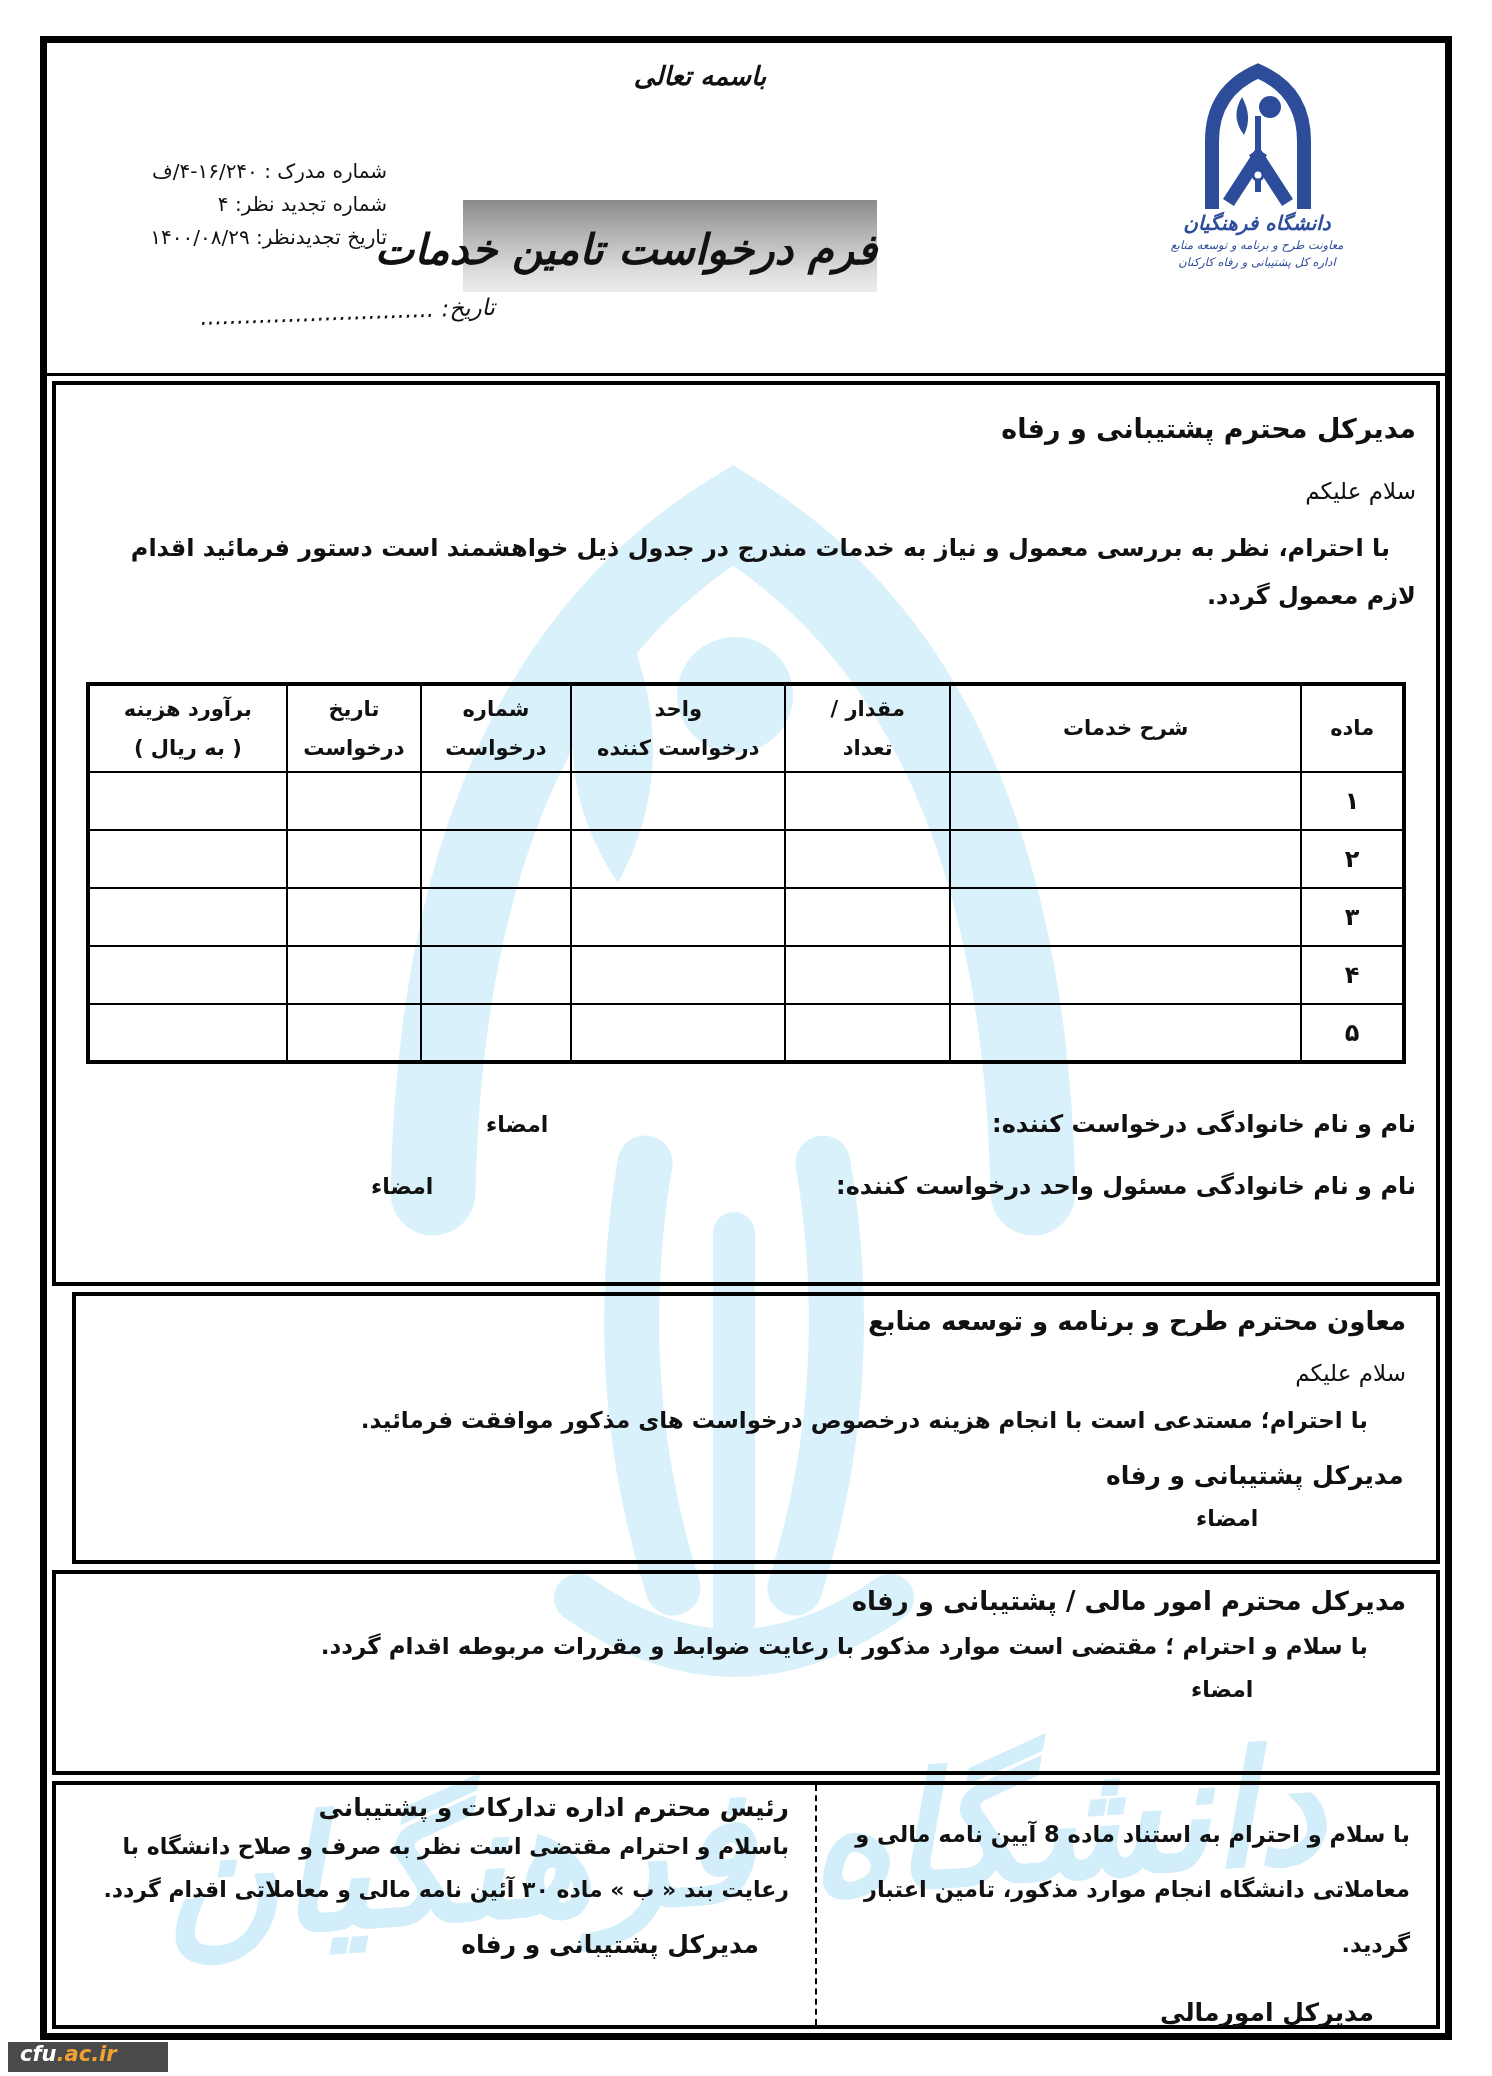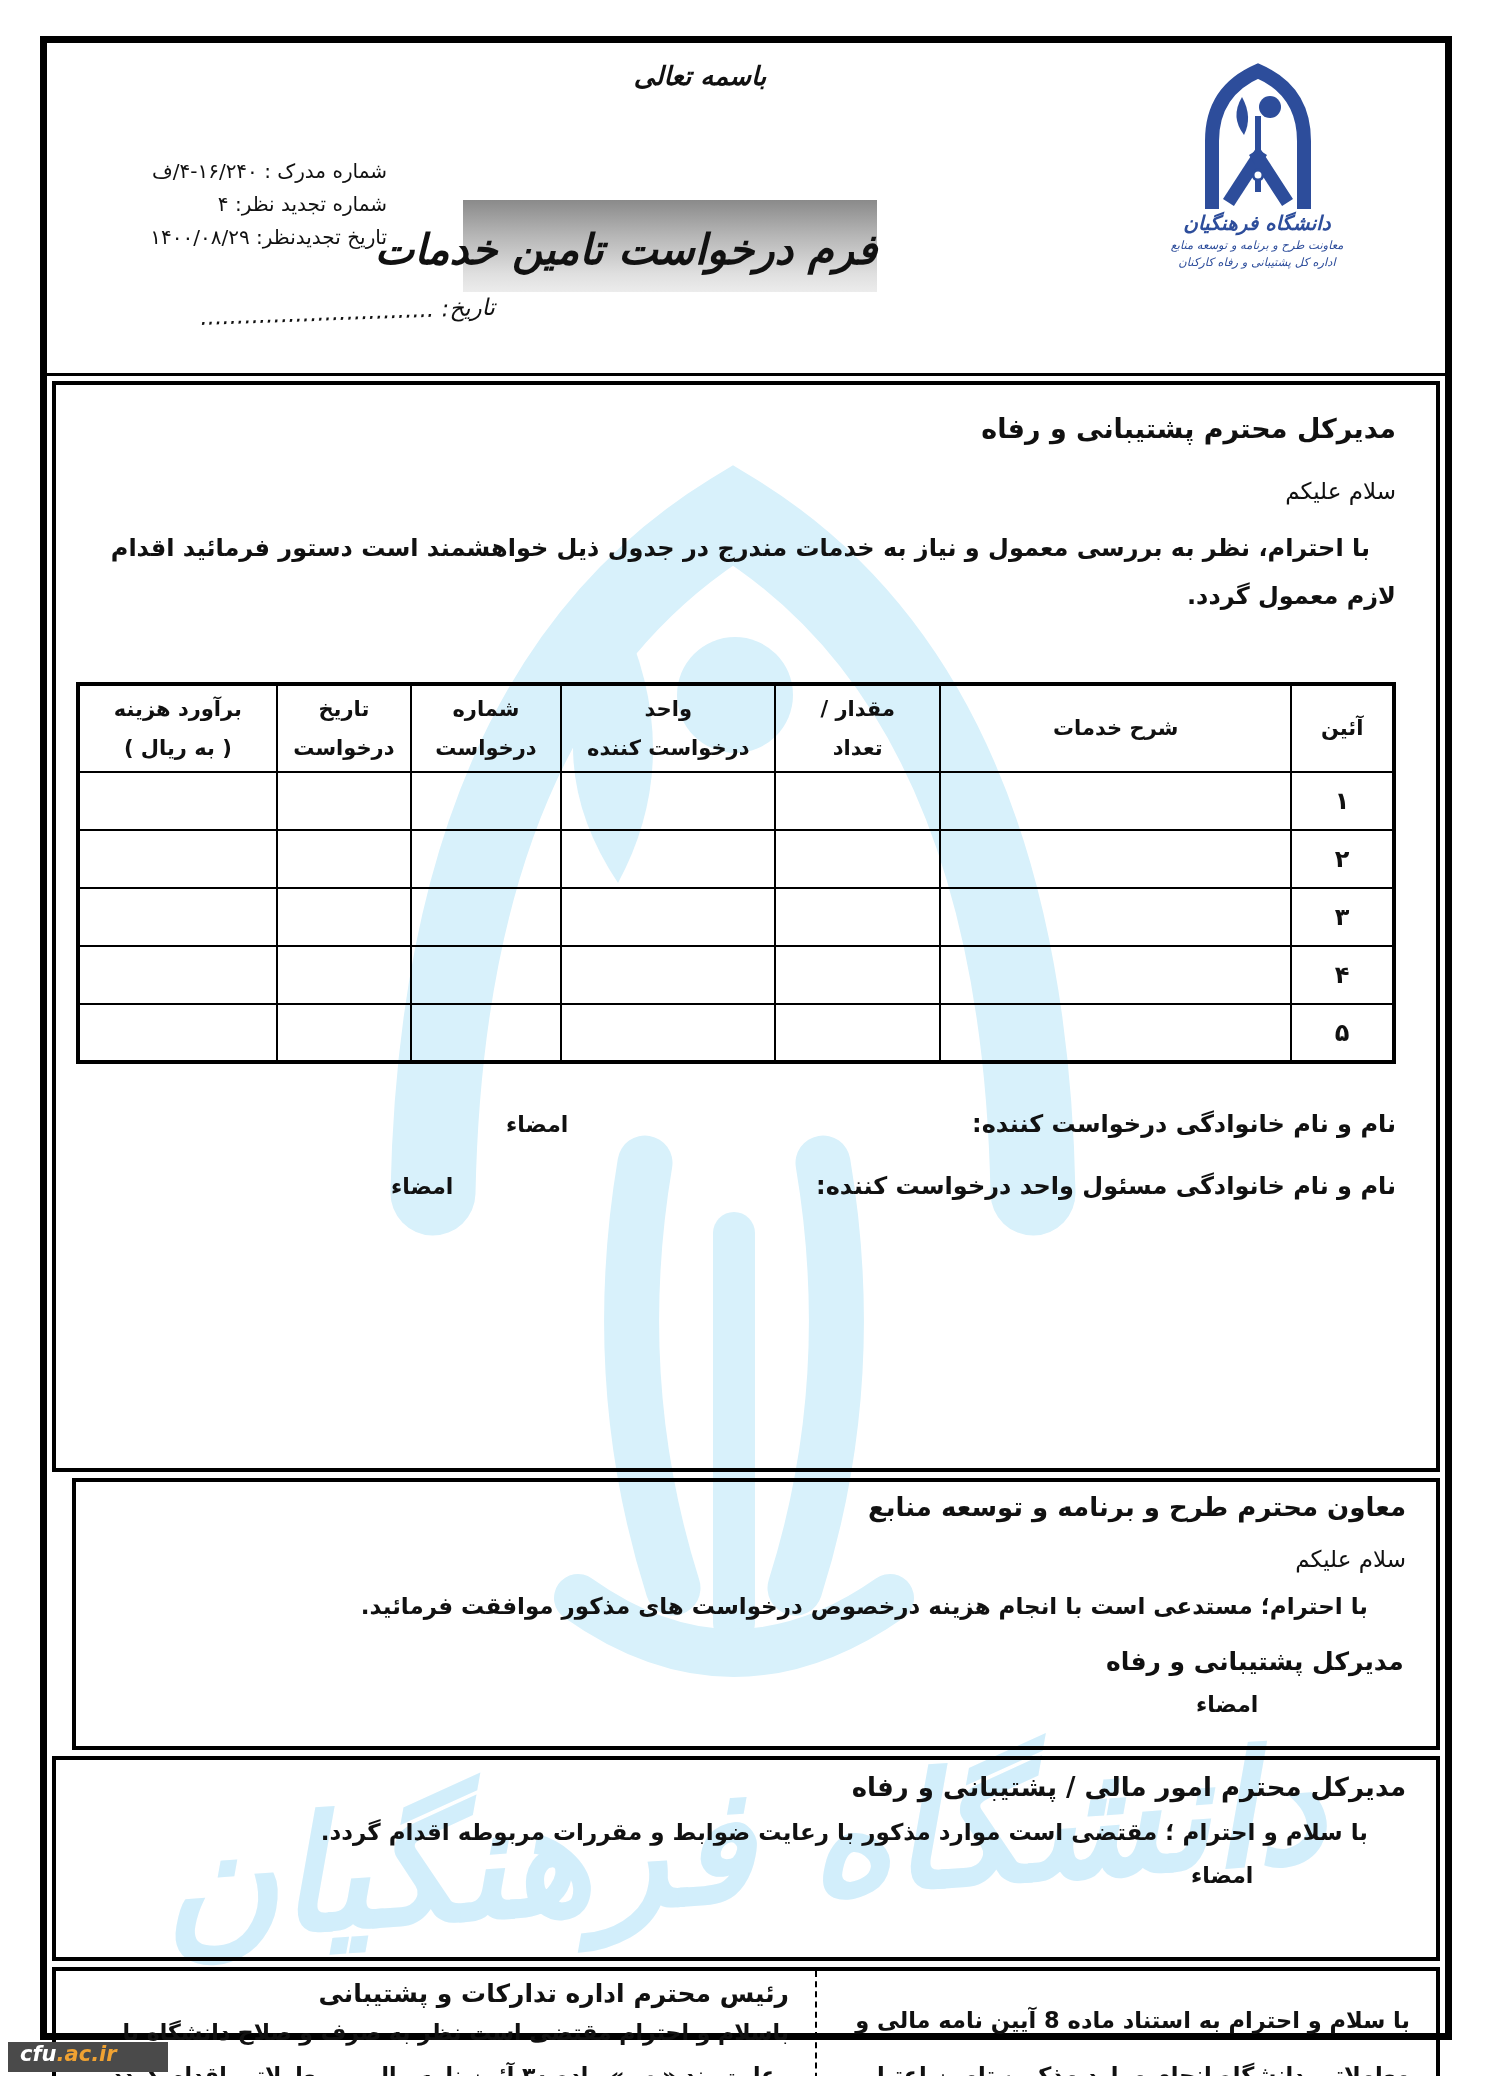--- a/index.html
+++ b/index.html
@@ -33,21 +33,21 @@
   .logo-block svg { display:block; margin:0 auto; }
   .logo-uni { font-size:20px; font-weight:bold; font-style:italic; margin-top:2px; }
   .logo-sub { font-size:11.5px; font-style:italic; margin-top:3px; }
 
   .sep { border-top:3px solid #000; margin-bottom:5px; }
 
   
   .sections { padding:0 5px; }
   .sec { border:4px solid #000; margin-bottom:6px; position:relative; background:transparent; }
 
-  .sec1 { height:1091px; padding:28px 40px 0; }
+  .sec1 { height:905px; padding:28px 20px 0; }
   .h-line { font-size:27px; font-weight:bold; }
   .salam { font-size:23px; margin-top:34px; }
   .body-par { font-size:24px; font-weight:bold; line-height:2.0; margin-top:20px;
               text-indent:26px; width:1330px; }
 
   table.svc { border-collapse:collapse; border:4px solid #000; width:1320px; margin:62px auto 0;
               table-layout:fixed; }
   table.svc th, table.svc td { border:2.5px solid #000; }
   table.svc th { font-size:21px; font-weight:bold; height:88px; white-space:pre-line;
                  line-height:1.85; text-align:center; vertical-align:middle; }
@@ -163,21 +163,21 @@
           <col style="width:7.8%">
             <col style="width:26.7%">
             <col style="width:12.5%">
           <col style="width:16.3%">
             <col style="width:11.4%">
             <col style="width:10.2%">
           <col style="width:15.1%">
         </colgroup>
         <thead>
           <tr>
-            <th>آئین</th>
+            <th>ماده</th>
             <th>شرح خدمات</th>
             <th>مقدار /
 تعداد</th>
             <th>واحد
 درخواست کننده</th>
             <th>شماره
 درخواست</th>
             <th>تاریخ
 درخواست</th>
             <th>برآورد هزینه

